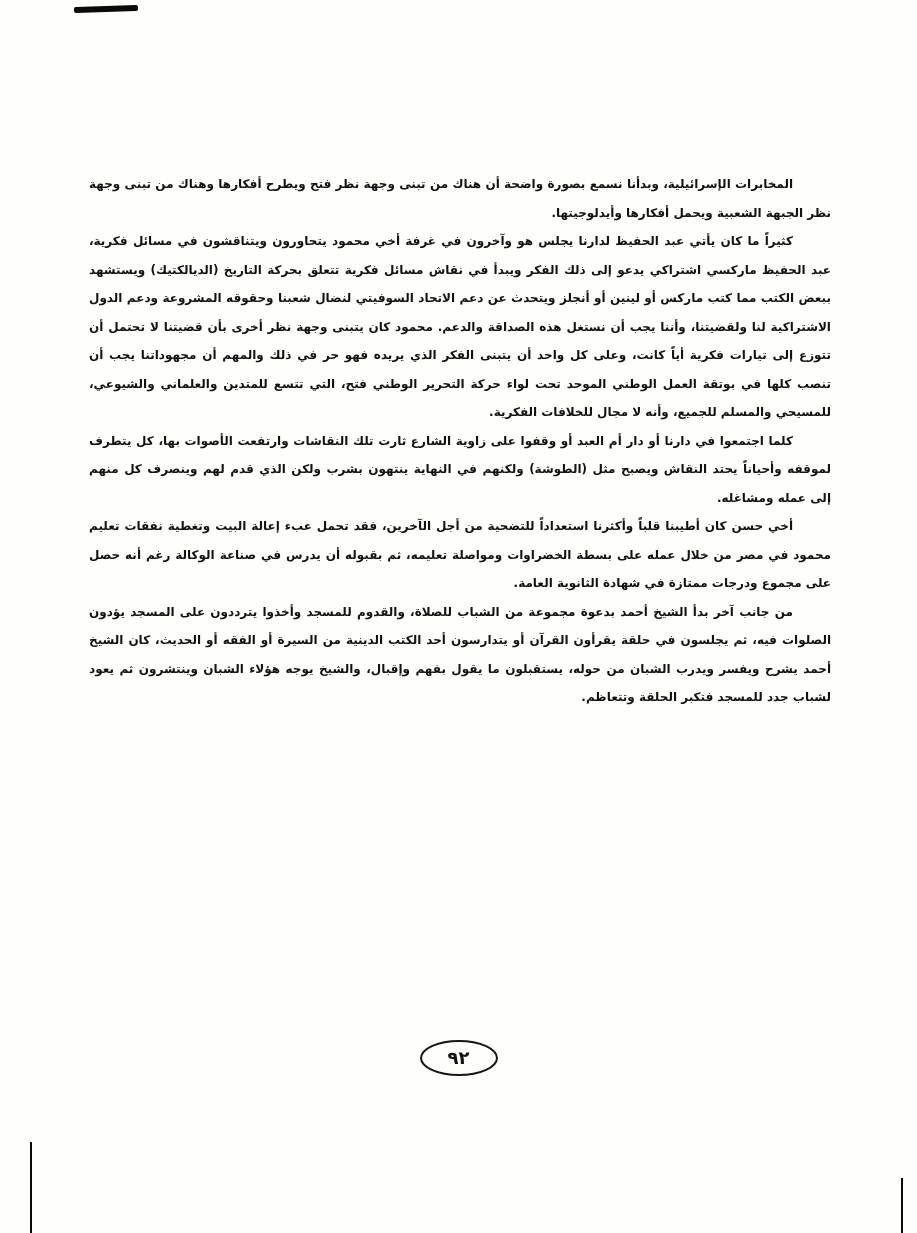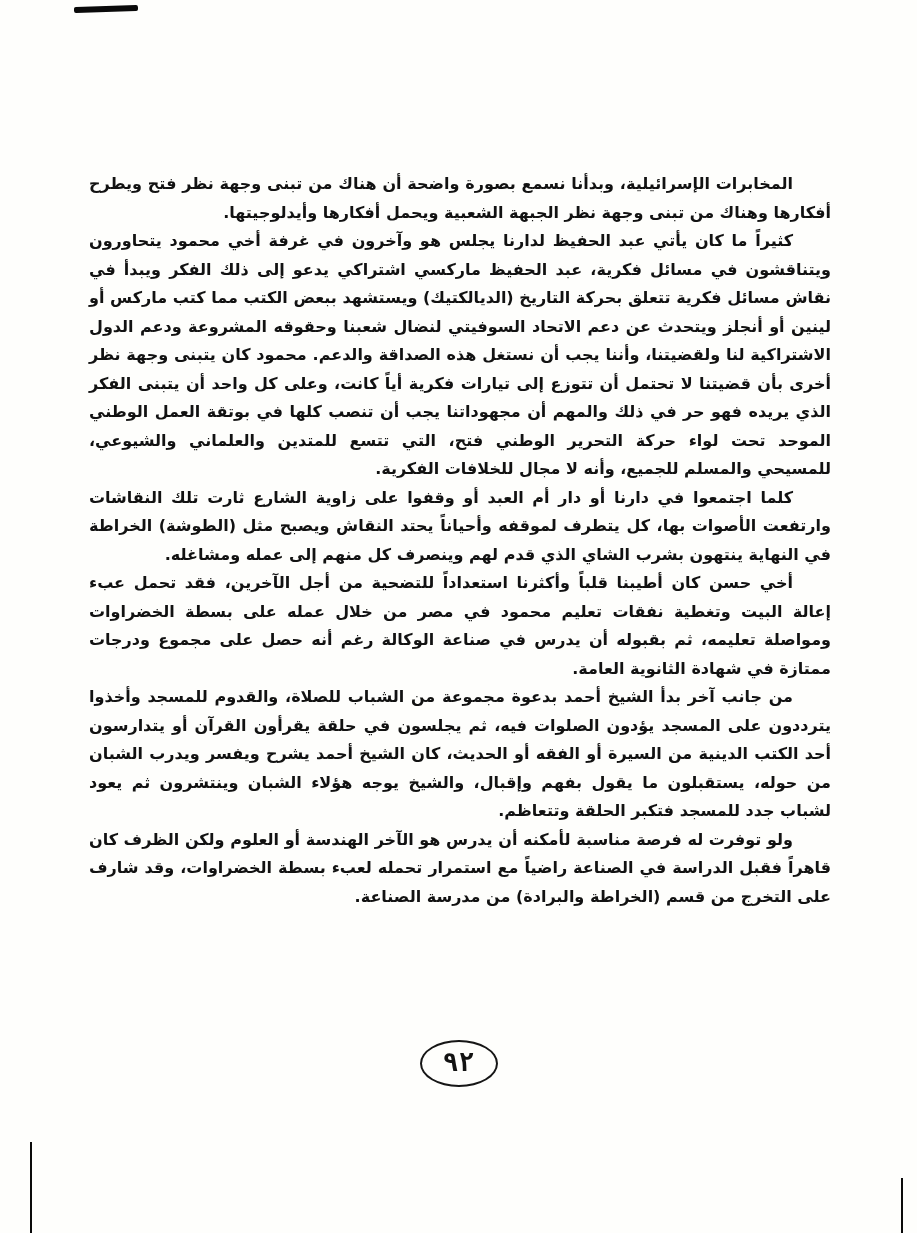--- a/index.html
+++ b/index.html
@@ -17,21 +17,21 @@
   }
   .text-block {
     position: absolute;
     top: 170px;
     right: 86px;
     width: 742px;
     direction: rtl;
     unicode-bidi: embed;
     text-align: justify;
     color: #121212;
-    font-size: 16px;
+    font-size: 12px;
     line-height: 28.5px;
     font-weight: bold;
     letter-spacing: 0.2px;
   }
   .text-block p {
     margin: 0;
     text-indent: 38px;
   }
   .page-number-row {
     position: absolute;
@@ -40,25 +40,24 @@
     width: 100%;
     text-align: center;
     direction: rtl;
   }
   .page-number-oval {
     display: inline-block;
     min-width: 34px;
     border: 2px solid #161616;
     border-radius: 50%;
     padding: 5px 20px 6px 20px;
-    font-size: 26px;
+    font-size: 18px;
     font-weight: bold;
     color: #121212;
     letter-spacing: 2px;
-    font-family: Liberation Mono, monospace;
   }
   
   .artifact {
     position: absolute;
     background: #0a0a0a;
   }
   .artifact-top-left {
     top: 6px;
     left: 74px;
     width: 64px;
@@ -84,23 +83,22 @@
 
 <div class="sheet">
 
   <div class="artifact artifact-top-left"></div>
   <div class="artifact artifact-left-edge"></div>
   <div class="artifact artifact-right-edge"></div>
 
   <div class="text-block">
     <p>المخابرات الإسرائيلية، وبدأنا نسمع بصورة واضحة أن هناك من تبنى وجهة نظر فتح ويطرح أفكارها وهناك من تبنى وجهة نظر الجبهة الشعبية ويحمل أفكارها وأيدلوجيتها.</p>
     <p>كثيراً ما كان يأتي عبد الحفيظ لدارنا يجلس هو وآخرون في غرفة أخي محمود يتحاورون ويتناقشون في مسائل فكرية، عبد الحفيظ ماركسي اشتراكي يدعو إلى ذلك الفكر ويبدأ في نقاش مسائل فكرية تتعلق بحركة التاريخ (الديالكتيك) ويستشهد ببعض الكتب مما كتب ماركس أو لينين أو أنجلز ويتحدث عن دعم الاتحاد السوفيتي لنضال شعبنا وحقوقه المشروعة ودعم الدول الاشتراكية لنا ولقضيتنا، وأننا يجب أن نستغل هذه الصداقة والدعم. محمود كان يتبنى وجهة نظر أخرى بأن قضيتنا لا تحتمل أن تتوزع إلى تيارات فكرية أياً كانت، وعلى كل واحد أن يتبنى الفكر الذي يريده فهو حر في ذلك والمهم أن مجهوداتنا يجب أن تنصب كلها في بوتقة العمل الوطني الموحد تحت لواء حركة التحرير الوطني فتح، التي تتسع للمتدين والعلماني والشيوعي، للمسيحي والمسلم للجميع، وأنه لا مجال للخلافات الفكرية.</p>
-    <p>كلما اجتمعوا في دارنا أو دار أم العبد أو وقفوا على زاوية الشارع ثارت تلك النقاشات وارتفعت الأصوات بها، كل يتطرف لموقفه وأحياناً يحتد النقاش ويصبح مثل (الطوشة) الخراطة في النهاية ينتهون بشرب الشاي الذي قدم لهم وينصرف كل منهم إلى عمله ومشاغله.</p>
+    <p>كلما اجتمعوا في دارنا أو دار أم العبد أو وقفوا على زاوية الشارع ثارت تلك النقاشات وارتفعت الأصوات بها، كل يتطرف لموقفه وأحياناً يحتد النقاش ويصبح مثل (الطوشة) ولكنهم في النهاية ينتهون بشرب ولكن الذي قدم لهم وينصرف كل منهم إلى عمله ومشاغله.</p>
     <p>أخي حسن كان أطيبنا قلباً وأكثرنا استعداداً للتضحية من أجل الآخرين، فقد تحمل عبء إعالة البيت وتغطية نفقات تعليم محمود في مصر من خلال عمله على بسطة الخضراوات ومواصلة تعليمه، ثم بقبوله أن يدرس في صناعة الوكالة رغم أنه حصل على مجموع ودرجات ممتازة في شهادة الثانوية العامة.</p>
     <p>من جانب آخر بدأ الشيخ أحمد بدعوة مجموعة من الشباب للصلاة، والقدوم للمسجد وأخذوا يترددون على المسجد يؤدون الصلوات فيه، ثم يجلسون في حلقة يقرأون القرآن أو يتدارسون أحد الكتب الدينية من السيرة أو الفقه أو الحديث، كان الشيخ أحمد يشرح ويفسر ويدرب الشبان من حوله، يستقبلون ما يقول بفهم وإقبال، والشيخ يوجه هؤلاء الشبان وينتشرون ثم يعود لشباب جدد للمسجد فتكبر الحلقة وتتعاظم.</p>
-    <p>ولو توفرت له فرصة مناسبة لأمكنه أن يدرس هو الآخر الهندسة أو العلوم ولكن الظرف كان قاهراً فقبل الدراسة في الصناعة راضياً مع استمرار تحمله لعبء بسطة الخضراوات، وقد شارف على التخرج من قسم (الخراطة والبرادة) من مدرسة الصناعة.</p>
   </div>
 
   <div class="page-number-row">
     <span class="page-number-oval">٩٢</span>
   </div>
 
 </div>
 
 </body></html>

